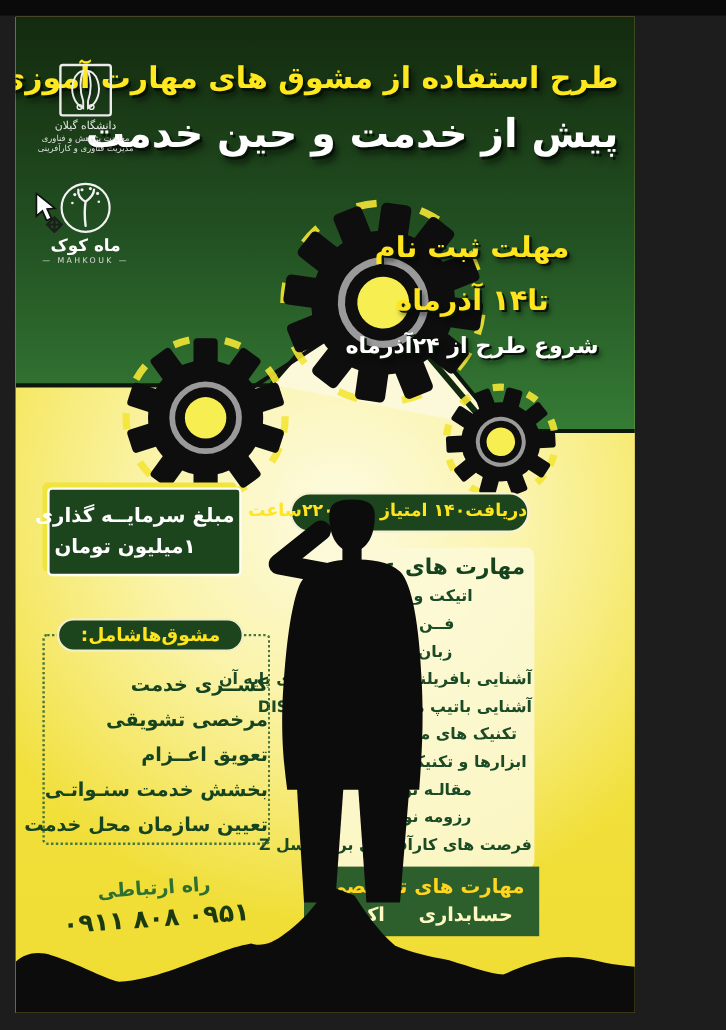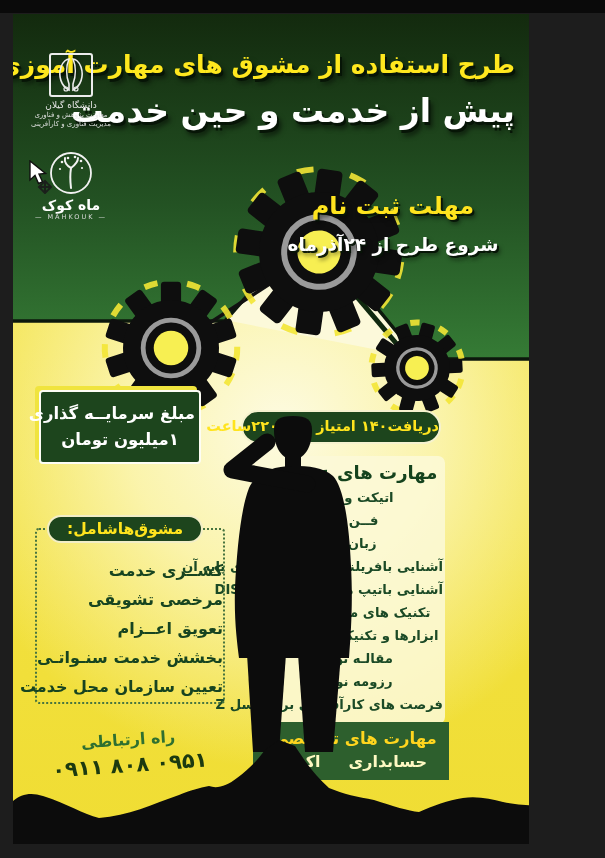--- a/index.html
+++ b/index.html
@@ -34,23 +34,23 @@
 
   
   .reg-block{position:absolute;top:178px;right:10px;width:252px;text-align:center;z-index:2;}
   .reg1,.reg2{font-size:24px;font-weight:bold;color:#ffe41e;white-space:nowrap;
               text-shadow:2px 2px 0 rgba(6,20,6,.95),3px 4px 4px rgba(0,0,0,.5);}
   .reg2{margin-top:16px;}
   .reg3{margin-top:14px;font-size:18.5px;font-weight:bold;color:#fff;white-space:nowrap;
         text-shadow:2px 2px 0 rgba(6,20,6,.95),3px 4px 4px rgba(0,0,0,.5);}
 
   
-  .invest{position:absolute;left:26px;top:376px;width:150px;padding:9px 4px 10px;z-index:3;
+  .invest{position:absolute;left:26px;top:392px;width:150px;padding:9px 4px 10px;z-index:3;
           background:#1d451d;border:2.5px solid #fdfdf4;border-radius:4px;
-          box-shadow:-4px -4px 0 0 #f0e43e;text-align:center;}
+          box-shadow:-4px -4px 0 0 #f0e43e;text-align:left;}
   .invest div{font-size:16.5px;font-weight:bold;color:#fff;line-height:1.55;white-space:nowrap;}
 
   
   .points{position:absolute;right:88px;top:396px;width:196px;height:30px;z-index:3;
           background:#1d451d;border:2px solid #f6f2cf;border-radius:17px;
           color:#ffe41e;font-size:14.5px;font-weight:bold;line-height:29px;text-align:center;white-space:nowrap;}
 
   
   .skills{position:absolute;right:84px;top:442px;width:190px;z-index:3;
           background:rgba(252,249,216,.85);border-radius:7px;padding:6px 2px 8px;text-align:center;}
@@ -190,20 +190,21 @@
             <circle cx="34" cy="18" r="1.1" fill="#f2f2f2"></circle>
         </svg>
         <div class="mah-fa">ماه کوک</div>
         <div class="mah-en">— MAHKOUK —</div>
       </div>
 
     </div>
 
     <div class="reg-block">
       <div class="reg1">مهلت ثبت نام</div>
+      <div class="reg2">تا۱۴ آذرماه</div>
       <div class="reg3">شروع طرح از ۲۴آذرماه</div>
     </div>
 
     <div class="invest">
       <div>مبلغ سرمایــه گذاری</div>
       <div>۱میلیون تومان</div>
     </div>
 
     <div class="points">دریافت۱۴۰ امتیاز طی ۲۲۰ساعت</div>
 

